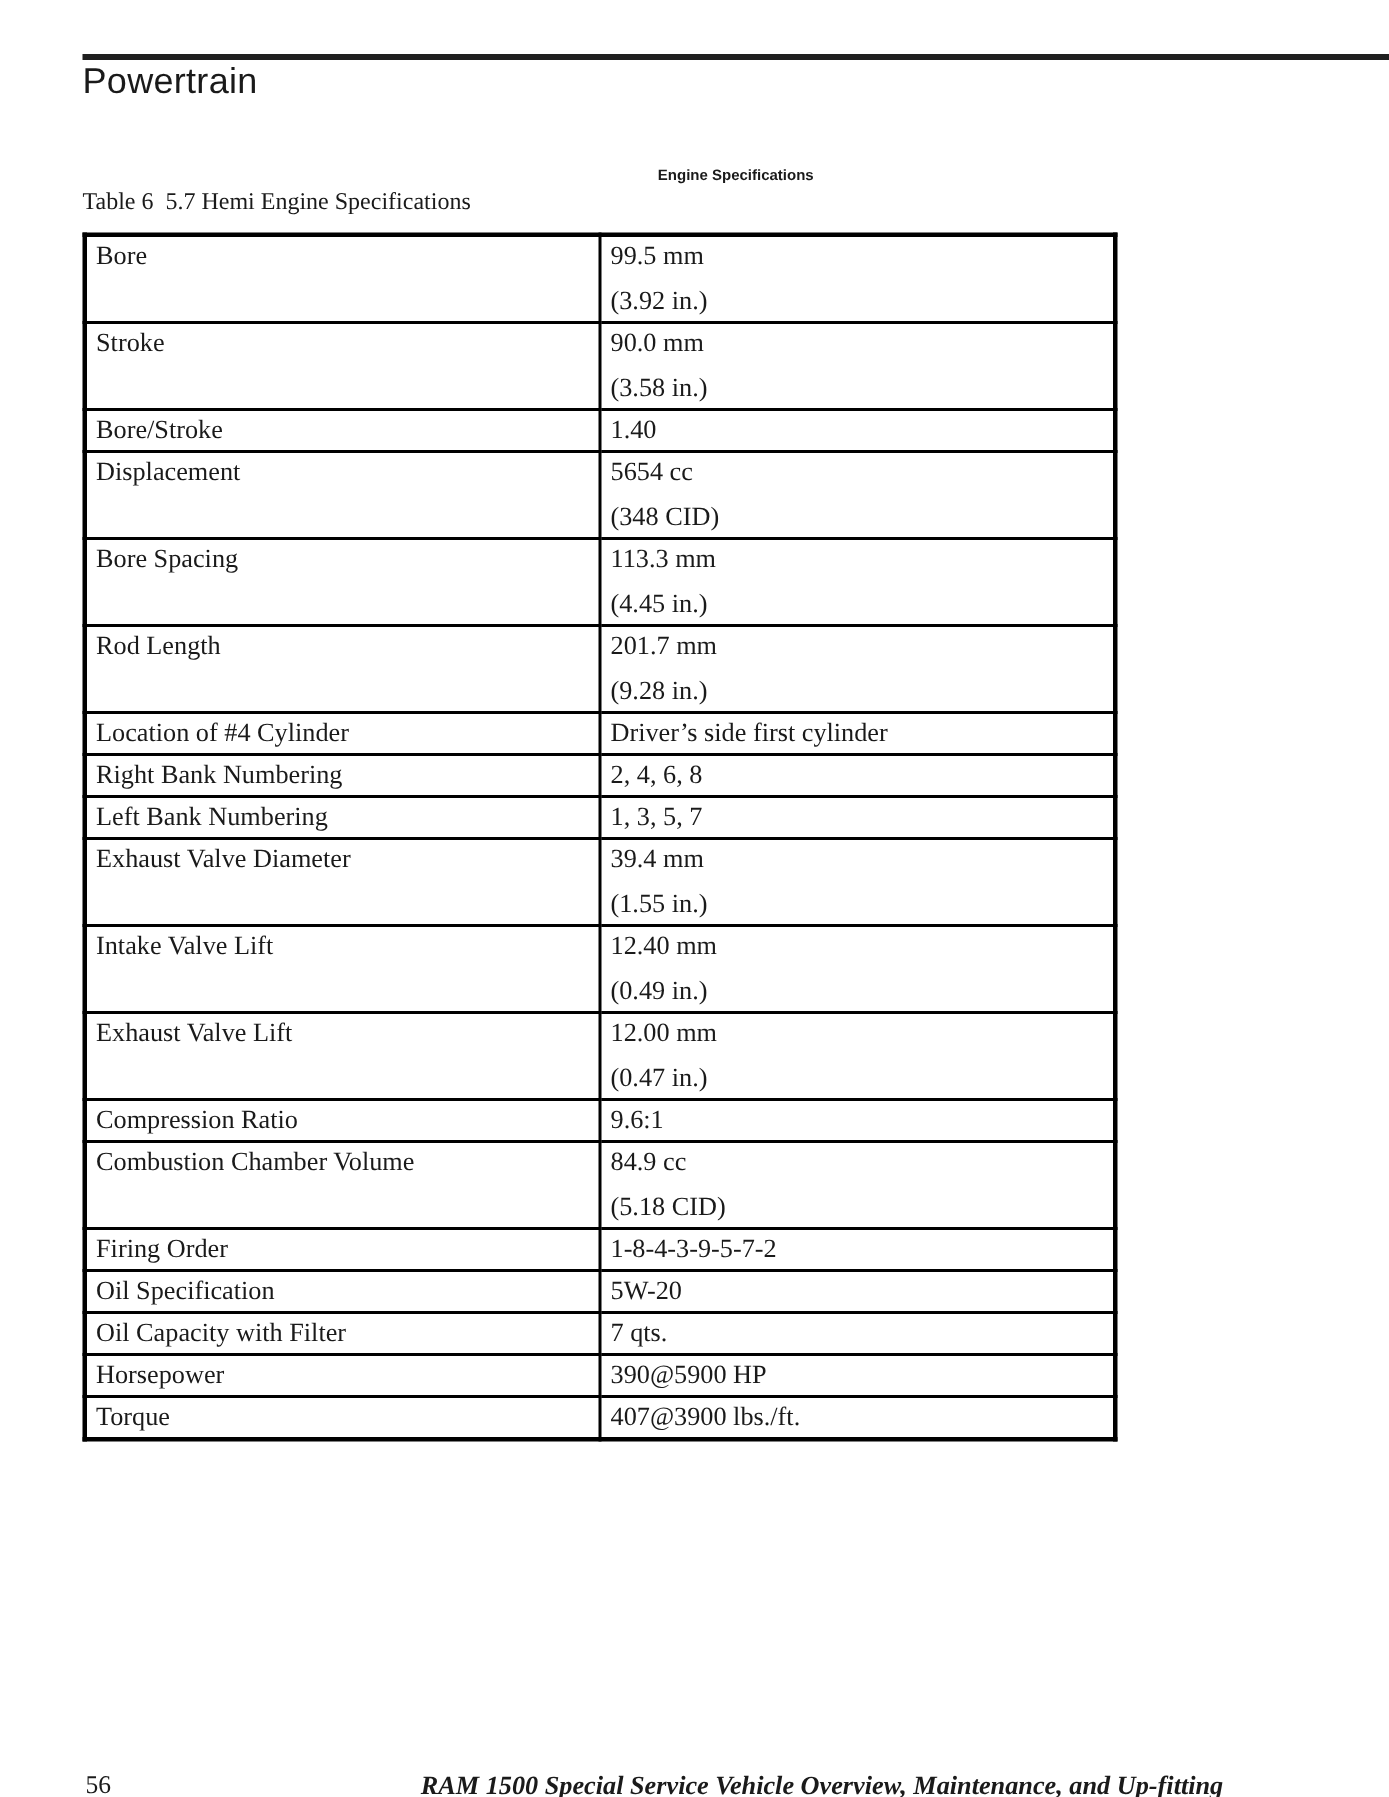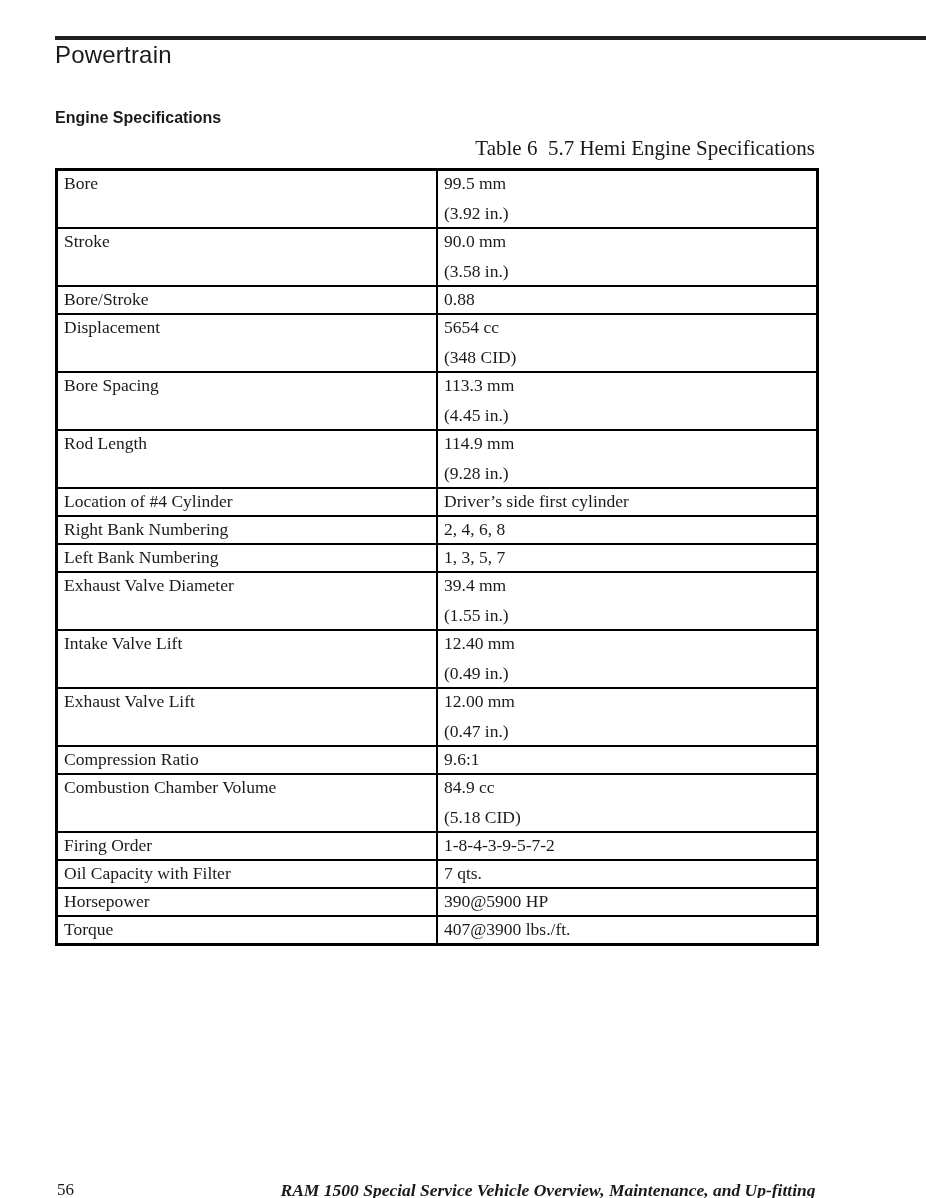--- a/index.html
+++ b/index.html
@@ -25,36 +25,36 @@
     font-weight: 500;
     font-size: 24px;
     line-height: 30px;
     letter-spacing: 0.2px;
   }
   .subsection-title {
     margin-top: 40px;
     margin-left: 55px;
     font-family: "Liberation Sans", "DejaVu Sans", sans-serif;
     font-weight: bold;
+    font-size: 10px;
+    line-height: 16px;
+    text-align: center;
+  }
+  .table-caption {
+    margin-left: 55px;
+    width: 760px;
+    text-align: left;
     font-size: 16px;
-    line-height: 16px;
-  }
-  .table-caption {
-    margin-top: 13px;
-    margin-left: 55px;
-    width: 760px;
-    text-align: right;
-    font-size: 21px;
     line-height: 18px;
     white-space: pre;
   }
   table.spec-table {
     margin-top: 11px;
     margin-left: 55px;
-    width: 764px;
+    width: 690px;
     border-collapse: collapse;
     border: 3px solid #000;
     table-layout: fixed;
   }
   table.spec-table td {
     border: 2px solid #000;
     vertical-align: top;
     font-size: 17.5px;
     line-height: 21px;
     padding: 2px 6px 3px 6px;
@@ -103,41 +103,41 @@
         <tr>
           <td>Stroke</td>
           <td>
             <div class="value-line">90.0 mm</div>
             <div class="value-line">(3.58 in.)</div>
           </td>
         </tr>
         <tr>
           <td>Bore/Stroke</td>
           <td>
-            <div class="value-line">0.88</div>
+            <div class="value-line">1.40</div>
           </td>
         </tr>
         <tr>
           <td>Displacement</td>
           <td>
             <div class="value-line">5654 cc</div>
             <div class="value-line">(348 CID)</div>
           </td>
         </tr>
         <tr>
           <td>Bore Spacing</td>
           <td>
             <div class="value-line">113.3 mm</div>
             <div class="value-line">(4.45 in.)</div>
           </td>
         </tr>
         <tr>
           <td>Rod Length</td>
           <td>
-            <div class="value-line">114.9 mm</div>
+            <div class="value-line">201.7 mm</div>
             <div class="value-line">(9.28 in.)</div>
           </td>
         </tr>
         <tr>
           <td>Location of #4 Cylinder</td>
           <td>
             <div class="value-line">Driver’s side first cylinder</div>
           </td>
         </tr>
         <tr>
@@ -183,20 +183,26 @@
           <td>Combustion Chamber Volume</td>
           <td>
             <div class="value-line">84.9 cc</div>
             <div class="value-line">(5.18 CID)</div>
           </td>
         </tr>
         <tr>
           <td>Firing Order</td>
           <td>
             <div class="value-line">1-8-4-3-9-5-7-2</div>
+          </td>
+        </tr>
+        <tr>
+          <td>Oil Specification</td>
+          <td>
+            <div class="value-line">5W-20</div>
           </td>
         </tr>
         <tr>
           <td>Oil Capacity with Filter</td>
           <td>
             <div class="value-line">7 qts.</div>
           </td>
         </tr>
         <tr>
           <td>Horsepower</td>

